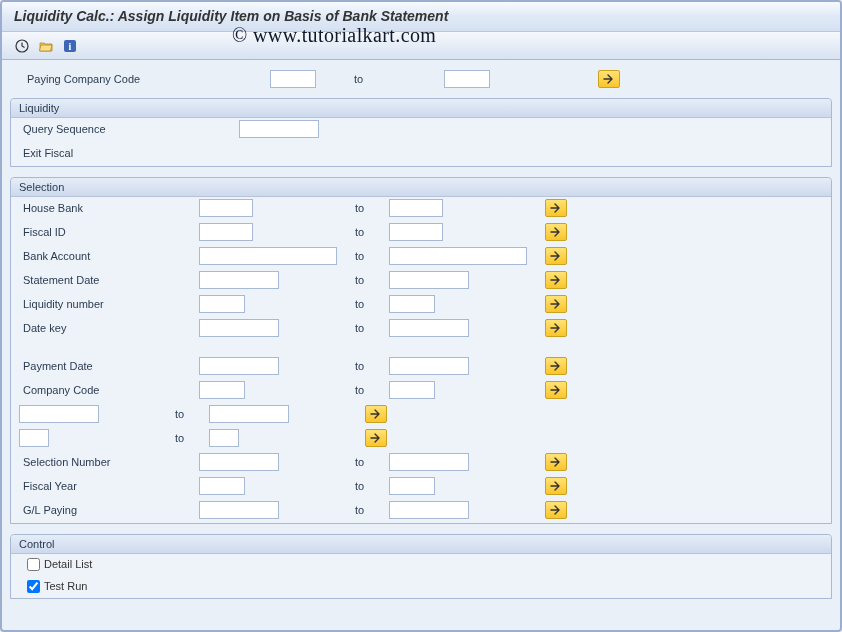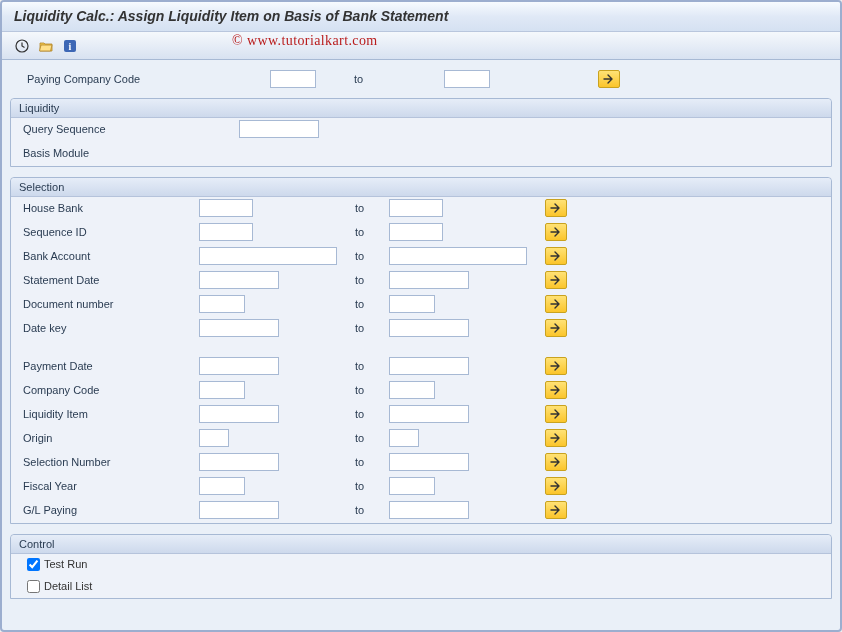--- a/index.html
+++ b/index.html
@@ -109,23 +109,23 @@
     border: 1px solid #c9a21f;
     border-radius: 2px;
     display: flex; align-items: center; justify-content: center;
     cursor: pointer;
   }
   .mopt-btn svg { display:block;}
   .chk-row { display: flex; align-items: center; height: 20px; margin-bottom: 2px; padding-left: 4px;}
   .chk-row input { margin-right: 4px; }
   .watermark {
     position: absolute;
-    top: 31px; left: 230px;
-    color: #b91c1c;
-    font-size: 14px;
+    top: 22px; left: 230px;
+    color: #0f172a;
+    font-size: 20px;
     letter-spacing: 0.4px;
     pointer-events: none;
     font-family: Georgia, 'Times New Roman', serif;
   }
   
   .w-xs { width: 30px;}
   .w-sm { width: 46px;}
   .w-s2 { width: 54px;}
   .w-md { width: 80px;}
   .w-lg { width: 138px;}
@@ -180,21 +180,21 @@
     </div>
 
     <div class="group">
       <div class="group-hd">Liquidity</div>
       <div class="group-body">
         <div class="fld-row">
           <span class="lbl">Query Sequence</span>
           <input type="text" class="w-md" value="" style="">
         </div>
         <div class="fld-row">
-          <span class="lbl">Basis Module</span>
+          <span class="lbl">Exit Fiscal</span>
         </div>
       </div>
     </div>
 
     <div class="group">
       <div class="group-hd">Selection</div>
       <div class="group-body" id="selection-body">
           <div class="range-row">
             <span class="lbl">House Bank</span>
             <span class="from" style="width:150px;"><input type="text" class="w-s2" value="" style=""></span>
@@ -202,21 +202,21 @@
             <span class="to" style="width:150px;"><input type="text" class="w-s2" value="" style=""></span>
             <span class="mopt" style="margin-left:6px;">
               <span class="mopt-btn">
                 <svg width="12" height="10" viewBox="0 0 12 10">
                   <path d="M1 5 h7 M5 1 l4 4 l-4 4" stroke="#333" stroke-width="1.4" fill="none" stroke-linecap="round" stroke-linejoin="round"></path>
                 </svg>
               </span>
             </span>
           </div>
           <div class="range-row">
-            <span class="lbl">Sequence ID</span>
+            <span class="lbl">Fiscal ID</span>
             <span class="from" style="width:150px;"><input type="text" class="w-s2" value="" style=""></span>
             <span class="to-lbl">to</span>
             <span class="to" style="width:150px;"><input type="text" class="w-s2" value="" style=""></span>
             <span class="mopt" style="margin-left:6px;">
               <span class="mopt-btn">
                 <svg width="12" height="10" viewBox="0 0 12 10">
                   <path d="M1 5 h7 M5 1 l4 4 l-4 4" stroke="#333" stroke-width="1.4" fill="none" stroke-linecap="round" stroke-linejoin="round"></path>
                 </svg>
               </span>
             </span>
@@ -241,21 +241,21 @@
             <span class="to" style="width:150px;"><input type="text" class="w-md" value="" style=""></span>
             <span class="mopt" style="margin-left:6px;">
               <span class="mopt-btn">
                 <svg width="12" height="10" viewBox="0 0 12 10">
                   <path d="M1 5 h7 M5 1 l4 4 l-4 4" stroke="#333" stroke-width="1.4" fill="none" stroke-linecap="round" stroke-linejoin="round"></path>
                 </svg>
               </span>
             </span>
           </div>
           <div class="range-row">
-            <span class="lbl">Document number</span>
+            <span class="lbl">Liquidity number</span>
             <span class="from" style="width:150px;"><input type="text" class="w-sm" value="" style=""></span>
             <span class="to-lbl">to</span>
             <span class="to" style="width:150px;"><input type="text" class="w-sm" value="" style=""></span>
             <span class="mopt" style="margin-left:6px;">
               <span class="mopt-btn">
                 <svg width="12" height="10" viewBox="0 0 12 10">
                   <path d="M1 5 h7 M5 1 l4 4 l-4 4" stroke="#333" stroke-width="1.4" fill="none" stroke-linecap="round" stroke-linejoin="round"></path>
                 </svg>
               </span>
             </span>
@@ -294,34 +294,32 @@
             <span class="to" style="width:150px;"><input type="text" class="w-sm" value="" style=""></span>
             <span class="mopt" style="margin-left:6px;">
               <span class="mopt-btn">
                 <svg width="12" height="10" viewBox="0 0 12 10">
                   <path d="M1 5 h7 M5 1 l4 4 l-4 4" stroke="#333" stroke-width="1.4" fill="none" stroke-linecap="round" stroke-linejoin="round"></path>
                 </svg>
               </span>
             </span>
           </div>
           <div class="range-row">
-            <span class="lbl">Liquidity Item</span>
-            <span class="from" style="width:150px;"><input type="text" class="w-md" value="" style=""></span>
-            <span class="to-lbl">to</span>
-            <span class="to" style="width:150px;"><input type="text" class="w-md" value="" style=""></span>
-            <span class="mopt" style="margin-left:6px;">
-              <span class="mopt-btn">
-                <svg width="12" height="10" viewBox="0 0 12 10">
-                  <path d="M1 5 h7 M5 1 l4 4 l-4 4" stroke="#333" stroke-width="1.4" fill="none" stroke-linecap="round" stroke-linejoin="round"></path>
-                </svg>
-              </span>
-            </span>
-          </div>
-          <div class="range-row">
-            <span class="lbl">Origin</span>
+            <span class="from" style="width:150px;"><input type="text" class="w-md" value="" style=""></span>
+            <span class="to-lbl">to</span>
+            <span class="to" style="width:150px;"><input type="text" class="w-md" value="" style=""></span>
+            <span class="mopt" style="margin-left:6px;">
+              <span class="mopt-btn">
+                <svg width="12" height="10" viewBox="0 0 12 10">
+                  <path d="M1 5 h7 M5 1 l4 4 l-4 4" stroke="#333" stroke-width="1.4" fill="none" stroke-linecap="round" stroke-linejoin="round"></path>
+                </svg>
+              </span>
+            </span>
+          </div>
+          <div class="range-row">
             <span class="from" style="width:150px;"><input type="text" class="w-xs" value="" style=""></span>
             <span class="to-lbl">to</span>
             <span class="to" style="width:150px;"><input type="text" class="w-xs" value="" style=""></span>
             <span class="mopt" style="margin-left:6px;">
               <span class="mopt-btn">
                 <svg width="12" height="10" viewBox="0 0 12 10">
                   <path d="M1 5 h7 M5 1 l4 4 l-4 4" stroke="#333" stroke-width="1.4" fill="none" stroke-linecap="round" stroke-linejoin="round"></path>
                 </svg>
               </span>
             </span>
@@ -365,24 +363,24 @@
               </span>
             </span>
           </div>
         </div>
     </div>
 
     <div class="group" style="margin-bottom:0;">
       <div class="group-hd">Control</div>
       <div class="group-body">
         <div class="chk-row">
+          <input type="checkbox" id="chk-detail" style="">
+          <label for="chk-detail">Detail List</label>
+        </div>
+        <div class="chk-row">
           <input type="checkbox" id="chk-test" checked="" style="">
           <label for="chk-test">Test Run</label>
         </div>
-        <div class="chk-row">
-          <input type="checkbox" id="chk-detail" style="">
-          <label for="chk-detail">Detail List</label>
-        </div>
       </div>
     </div>
 
   </div>
 </div>
 
 </body></html>

